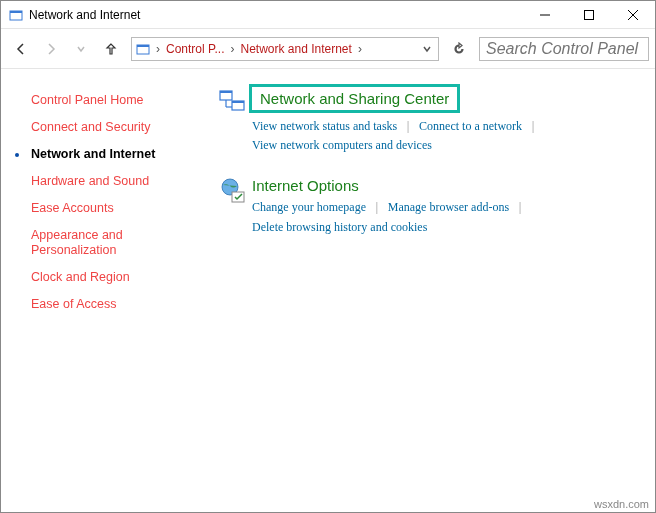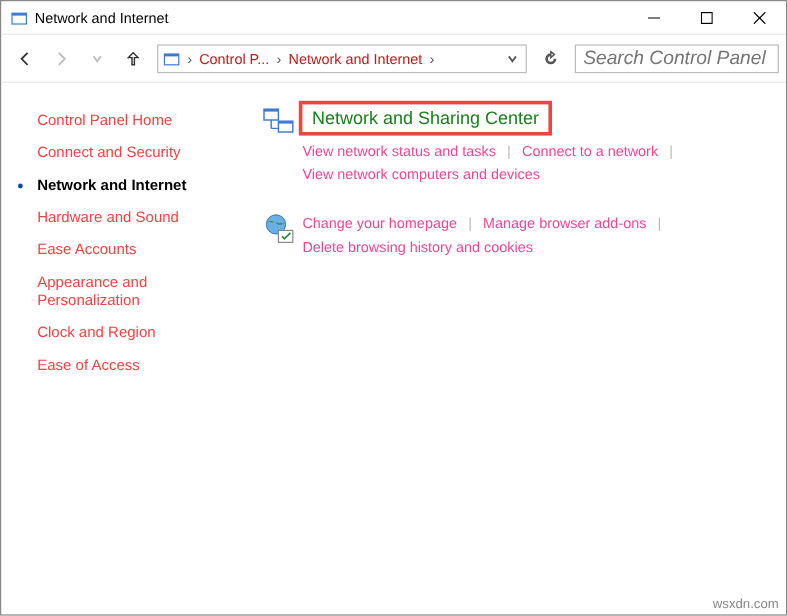--- a/index.html
+++ b/index.html
@@ -99,26 +99,26 @@
       padding: 18px 10px 0 22px;
     }
     .section { display:flex; margin-bottom: 22px; }
     .section .bigicon { width: 34px; flex:0 0 34px; }
     .section .body { flex:1; }
     .section .heading {
       color:#1a7f1a; font-size:15px; margin-bottom: 4px;
     }
     .section .heading.boxed {
       display:inline-block;
-      border: 3px solid #ef4444;
+      border: 3px solid #14b8a6;
       padding: 3px 8px;
       margin: -3px 0 4px -3px;
     }
     .section .links { font-size:12px; line-height:1.6; }
-    .section .links a { color:#ec4899; text-decoration:none; cursor:pointer; }
+    .section .links a { color:#0369a1; text-decoration:none; cursor:pointer;font-family:Liberation Serif, serif; }
     .section .links .divider { color:#bbb; margin: 0 6px; }
     .watermark {
       position:absolute; bottom:2px; right:6px;
       font-size:11px; color:#888;
     }
   </style>
 </head>
 <body>
 
 <div class="titlebar">
@@ -246,20 +246,21 @@
     <div class="section">
       <div class="bigicon">
         <svg width="30" height="30" viewBox="0 0 30 30">
           <circle cx="12" cy="10" r="8" fill="#6ab0e6" stroke="#2a6fb0" stroke-width="0.8"></circle>
           <path d="M5 8 Q9 6 12 9 Q15 12 19 9" fill="#2e8b3c" opacity="0.8"></path>
           <rect x="14" y="15" width="12" height="10" fill="#fff" stroke="#888" stroke-width="1"></rect>
           <path d="M17 20 L19 22 L24 17" fill="none" stroke="#2e8b3c" stroke-width="1.5"></path>
         </svg>
       </div>
       <div class="body">
+        <div class="heading">Internet Options</div>
         <div class="links">
           <a>Change your homepage</a>
           <span class="divider">|</span>
           <a>Manage browser add-ons</a>
           <span class="divider">|</span><br>
           <a>Delete browsing history and cookies</a>
         </div>
       </div>
     </div>
   </div>

